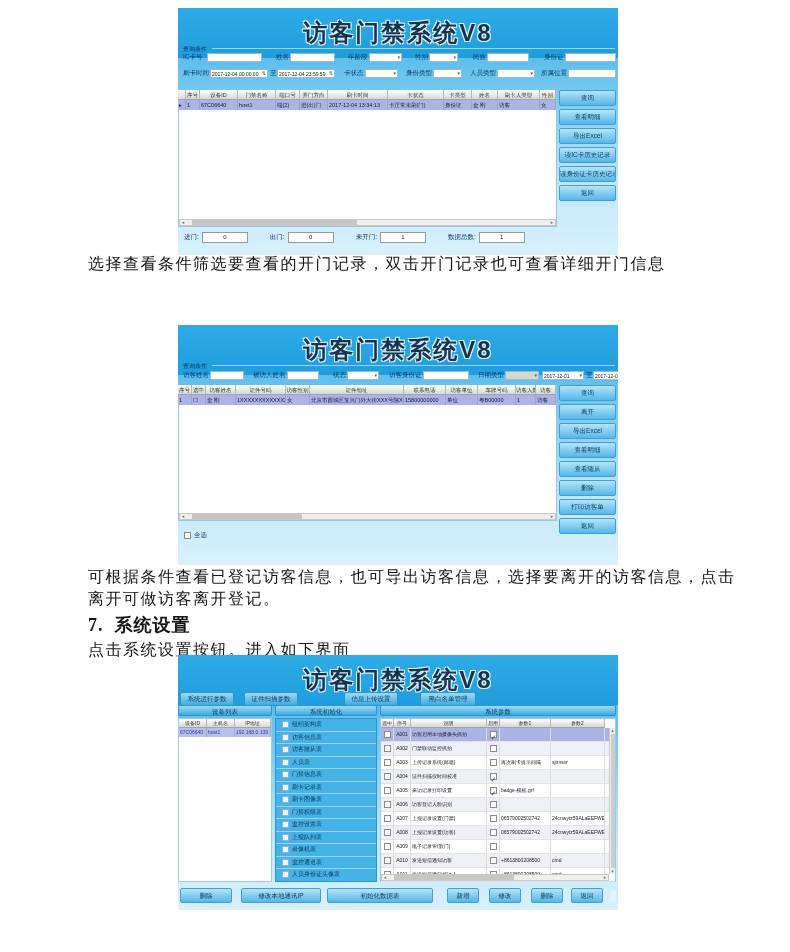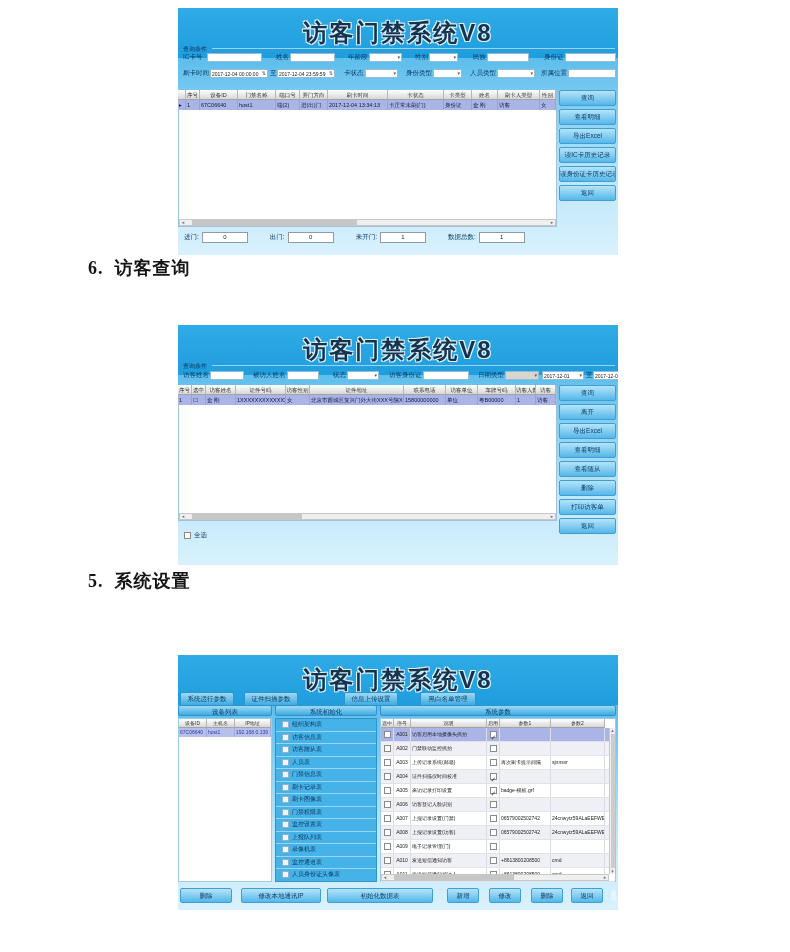--- a/index.html
+++ b/index.html
@@ -261,21 +261,21 @@
     </div>
 
     <div class="fitem" style="display:flex;align-items:center;margin-right:22px;">
       <span class="flabel">数据总数:</span>
       <span class="fval">1</span>
     </div>
   </div>
   </section>
 
   <div class="docblock" style="top:253px;">
-    <h2>6.  访客查询</h2>
+    <p>选择查看条件筛选要查看的开门记录，双击开门记录也可查看详细开门信息</p>
   </div>
 
   <section class="shot" style="top:325px;height:240px;">
     <div class="titlebar">
       <span>访客门禁系统V8</span>
     </div>
     <div class="grplabel" style="top:37px;">查询条件</div>
     <div class="qline" style="left:34px;right:3px;top:40px;"></div>
 
     <div class="qrow" style="top:45px;">
@@ -350,21 +350,23 @@
         <div class="sbtn">返回</div>
       </div>
 
     <div class="selall" style="top:206px;left:6px;">
       <span class="cb"></span>
       <span class="init-label">全选</span>
     </div>
   </section>
 
   <div class="docblock" style="top:566px;">
-    <h2>5.  系统设置</h2>
+    <p>可根据条件查看已登记访客信息，也可导出访客信息，选择要离开的访客信息，点击离开可做访客离开登记。</p>
+    <h2>7.  系统设置</h2>
+    <p>点击系统设置按钮。进入如下界面</p>
   </div>
 
   <section class="shot" style="top:655px;height:255px;">
     <div class="titlebar">
       <span>访客门禁系统V8</span>
     </div>
 
     <div class="tabs" style="top:37px;">
         <div class="tab">系统运行参数</div>
         <div class="tab">证件扫描参数</div>

